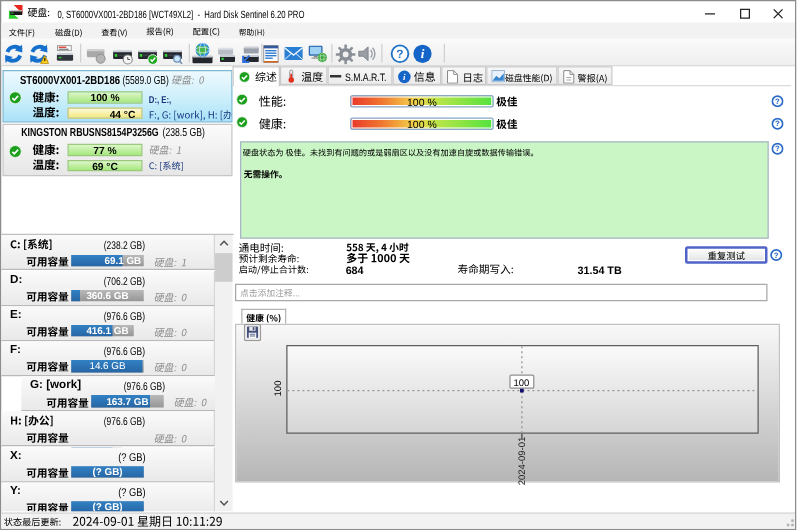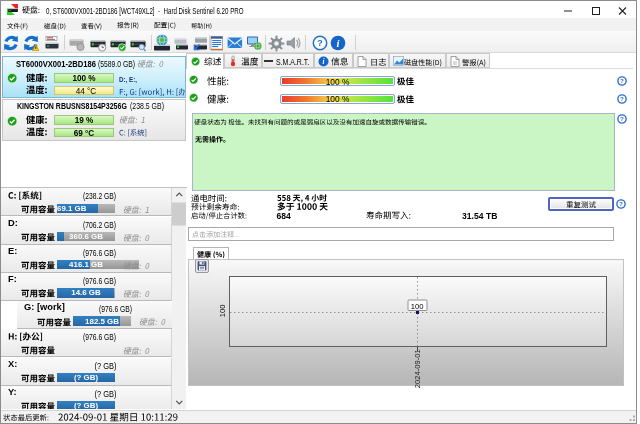--- a/index.html
+++ b/index.html
@@ -400,21 +400,21 @@
 <span class="a" style="left:84.0px;top:75.0px;font-size:8.2px;font-weight:bold;color:#000;transform:translateX(-50%);">100 %</span>
 <span class="a" style="left:119px;top:75.8px;font-size:8.0px;font-weight:bold;color:#16337d;transform:scaleX(0.779);transform-origin:0 0;">D:, E:,</span>
 <svg class="a" style="left:25.0px;top:84.1px" width="24.5" height="11.6" viewBox="0 0 24.5 11.6">
     <g fill="#000">
       <use href="#g27" transform="translate(1.00,9.25) scale(9.247)"></use>
       <use href="#g28" transform="translate(10.25,9.25) scale(9.247)"></use>
       <use href="#g26" transform="translate(19.49,9.25) scale(9.247)"></use>
     </g>
   </svg>
 <div class="a" style="left:54px;top:85.5px;width:60px;height:9.5px;background:linear-gradient(#fdf9d8,#f3e97e);border:1px solid #d2c66e;box-sizing:border-box"></div>
-<span class="a" style="left:86px;top:87.5px;font-size:8.2px;font-weight:normal;color:#000;transform:translateX(-50%);">44 °C</span>
+<span class="a" style="left:98px;top:87.5px;font-size:8.2px;font-weight:bold;color:#000;transform:translateX(-50%);">44 °C</span>
 <div class="a" style="left:119px;top:86.5px;width:66px;height:10px;overflow:hidden"><svg class="n" style="left:-1.0px;top:0.5px" width="80.6" height="9.8" viewBox="0 0 80.6 9.8">
       <g fill="#16337d">
         <use href="#g6" transform="translate(1.00,7.80) scale(7.800)"></use>
         <use href="#g2" transform="translate(5.31,7.80) scale(7.800)"></use>
         <use href="#g29" transform="translate(7.47,7.80) scale(7.800)"></use>
         <use href="#g30" transform="translate(11.39,7.80) scale(7.800)"></use>
         <use href="#g2" transform="translate(16.76,7.80) scale(7.800)"></use>
         <use href="#g31" transform="translate(20.68,7.80) scale(7.800)"></use>
         <use href="#g32" transform="translate(23.32,7.80) scale(7.800)"></use>
         <use href="#g33" transform="translate(29.57,7.80) scale(7.800)"></use>
@@ -439,21 +439,21 @@
     <path d="M5.5 10.5 L8.6 13.6 L14.5 7.2" stroke="#fff" stroke-width="2.6" fill="none"></path>
   </svg>
 <svg class="a" style="left:25.0px;top:114.1px" width="24.5" height="11.6" viewBox="0 0 24.5 11.6">
     <g fill="#000">
       <use href="#g24" transform="translate(1.00,9.25) scale(9.247)"></use>
       <use href="#g25" transform="translate(10.25,9.25) scale(9.247)"></use>
       <use href="#g26" transform="translate(19.49,9.25) scale(9.247)"></use>
     </g>
   </svg>
 <div class="a" style="left:54px;top:115px;width:60px;height:9.5px;background:linear-gradient(#ddf6c8,#a5e87e);border:1px solid #9ac97e;box-sizing:border-box"></div>
-<span class="a" style="left:84.0px;top:117.0px;font-size:8.2px;font-weight:bold;color:#000;transform:translateX(-50%);">19 %</span>
+<span class="a" style="left:84.0px;top:117.0px;font-size:8.2px;font-weight:bold;color:#000;transform:translateX(-50%);">77 %</span>
 <svg class="a" style="left:118.0px;top:115.4px" width="29.0" height="9.9" viewBox="0 0 29.0 9.9">
     <g fill="#8b8b8b" transform="translate(0,7.92) skewX(-11) translate(0,-7.92)">
       <use href="#g0" transform="translate(1.00,7.92) scale(7.924)"></use>
       <use href="#g1" transform="translate(8.92,7.92) scale(7.924)"></use>
       <use href="#g2" transform="translate(16.85,7.92) scale(7.924)"></use>
       <use href="#g39" transform="translate(22.60,7.92) scale(7.924)"></use>
     </g>
   </svg>
 <svg class="a" style="left:25.0px;top:126.1px" width="24.5" height="11.6" viewBox="0 0 24.5 11.6">
     <g fill="#000">
@@ -491,21 +491,21 @@
 <svg class="n" style="left:18.5px;top:15.5px" width="37.0" height="10.6" viewBox="0 0 37.0 10.6">
         <g fill="#000">
           <use href="#g48" transform="translate(1.00,8.50) scale(8.500)"></use>
           <use href="#g49" transform="translate(9.50,8.50) scale(8.500)"></use>
           <use href="#g50" transform="translate(18.00,8.50) scale(8.500)"></use>
           <use href="#g51" transform="translate(26.50,8.50) scale(8.500)"></use>
         </g>
       </svg>
 <div class="n" style="position:absolute;left:56px;top:15.4px;width:58px;height:9.4px;background:linear-gradient(#b9b9b9,#969696)">
 <div class="n" style="position:absolute;left:0;top:0;width:41.2px;height:9.4px;background:linear-gradient(#3181c4,#2766a4)"></div>
-<span class="n" style="position:absolute;left:0;top:1.2px;width:56px;text-align:left;font-size:7.9px;font-weight:bold;color:#fff">69.1 GB</span></div>
+<span class="n" style="position:absolute;left:0;top:1.2px;width:56px;text-align:right;font-size:7.9px;font-weight:bold;color:#fff">69.1 GB</span></div>
 <svg class="n" style="left:121.0px;top:16.4px" width="29.0" height="9.9" viewBox="0 0 29.0 9.9">
         <g fill="#8b8b8b" transform="translate(0,7.92) skewX(-11) translate(0,-7.92)">
           <use href="#g0" transform="translate(1.00,7.92) scale(7.924)"></use>
           <use href="#g1" transform="translate(8.92,7.92) scale(7.924)"></use>
           <use href="#g2" transform="translate(16.85,7.92) scale(7.924)"></use>
           <use href="#g39" transform="translate(22.60,7.92) scale(7.924)"></use>
         </g>
       </svg>
 </div>
 <div class="n" style="position:absolute;left:0px;top:28.5px;width:169.5px;height:27.2px;background:linear-gradient(#fafafa,#e9e9e9);border-bottom:1px solid #b9b9b9;border-right:1px solid #d5d5d5">
@@ -535,21 +535,21 @@
 <span class="n" style="position:absolute;left:7px;top:2.2px;font-size:9.3px;font-weight:bold">E:</span>
 <span class="n" style="position:absolute;right:54px;top:4.1px;font-size:9px;transform:scaleX(0.750);transform-origin:100% 0">(976.6 GB)</span>
 <svg class="n" style="left:18.5px;top:15.5px" width="37.0" height="10.6" viewBox="0 0 37.0 10.6">
         <g fill="#000">
           <use href="#g48" transform="translate(1.00,8.50) scale(8.500)"></use>
           <use href="#g49" transform="translate(9.50,8.50) scale(8.500)"></use>
           <use href="#g50" transform="translate(18.00,8.50) scale(8.500)"></use>
           <use href="#g51" transform="translate(26.50,8.50) scale(8.500)"></use>
         </g>
       </svg>
-<div class="n" style="position:absolute;left:56px;top:15.4px;width:82px;height:9.4px;background:linear-gradient(#b9b9b9,#969696)">
+<div class="n" style="position:absolute;left:56px;top:15.4px;width:50px;height:9.4px;background:linear-gradient(#b9b9b9,#969696)">
 <div class="n" style="position:absolute;left:0;top:0;width:33.3px;height:9.4px;background:linear-gradient(#3181c4,#2766a4)"></div>
 <span class="n" style="position:absolute;left:0;top:1.2px;width:58px;text-align:center;font-size:7.9px;font-weight:bold;color:#fff">416.1 GB</span></div>
 <svg class="n" style="left:121.0px;top:16.4px" width="29.0" height="9.9" viewBox="0 0 29.0 9.9">
         <g fill="#8b8b8b" transform="translate(0,7.92) skewX(-11) translate(0,-7.92)">
           <use href="#g0" transform="translate(1.00,7.92) scale(7.924)"></use>
           <use href="#g1" transform="translate(8.92,7.92) scale(7.924)"></use>
           <use href="#g2" transform="translate(16.85,7.92) scale(7.924)"></use>
           <use href="#g23" transform="translate(22.60,7.92) scale(7.924)"></use>
         </g>
       </svg>
@@ -560,21 +560,21 @@
 <svg class="n" style="left:18.5px;top:15.5px" width="37.0" height="10.6" viewBox="0 0 37.0 10.6">
         <g fill="#000">
           <use href="#g48" transform="translate(1.00,8.50) scale(8.500)"></use>
           <use href="#g49" transform="translate(9.50,8.50) scale(8.500)"></use>
           <use href="#g50" transform="translate(18.00,8.50) scale(8.500)"></use>
           <use href="#g51" transform="translate(26.50,8.50) scale(8.500)"></use>
         </g>
       </svg>
 <div class="n" style="position:absolute;left:56px;top:15.4px;width:58px;height:9.4px;background:linear-gradient(#b9b9b9,#969696)">
 <div class="n" style="position:absolute;left:0;top:0;width:57.1px;height:9.4px;background:linear-gradient(#3181c4,#2766a4)"></div>
-<span class="n" style="position:absolute;left:0;top:1.2px;width:58px;text-align:center;font-size:7.9px;font-weight:bold;color:#fff">14.6 GB</span></div>
+<span class="n" style="position:absolute;left:0;top:1.2px;width:58px;text-align:center;font-size:7.9px;font-weight:normal;color:#fff">14.6 GB</span></div>
 <svg class="n" style="left:121.0px;top:16.4px" width="29.0" height="9.9" viewBox="0 0 29.0 9.9">
         <g fill="#8b8b8b" transform="translate(0,7.92) skewX(-11) translate(0,-7.92)">
           <use href="#g0" transform="translate(1.00,7.92) scale(7.924)"></use>
           <use href="#g1" transform="translate(8.92,7.92) scale(7.924)"></use>
           <use href="#g2" transform="translate(16.85,7.92) scale(7.924)"></use>
           <use href="#g23" transform="translate(22.60,7.92) scale(7.924)"></use>
         </g>
       </svg>
 </div>
 <div class="n" style="position:absolute;left:16px;top:113.1px;width:169.5px;height:27.2px;background:linear-gradient(#fafafa,#e9e9e9);border-bottom:1px solid #b9b9b9;border-right:1px solid #d5d5d5">
@@ -583,21 +583,21 @@
 <svg class="n" style="left:18.5px;top:15.5px" width="37.0" height="10.6" viewBox="0 0 37.0 10.6">
         <g fill="#000">
           <use href="#g48" transform="translate(1.00,8.50) scale(8.500)"></use>
           <use href="#g49" transform="translate(9.50,8.50) scale(8.500)"></use>
           <use href="#g50" transform="translate(18.00,8.50) scale(8.500)"></use>
           <use href="#g51" transform="translate(26.50,8.50) scale(8.500)"></use>
         </g>
       </svg>
 <div class="n" style="position:absolute;left:56px;top:15.4px;width:58px;height:9.4px;background:linear-gradient(#b9b9b9,#969696)">
 <div class="n" style="position:absolute;left:0;top:0;width:47.2px;height:9.4px;background:linear-gradient(#3181c4,#2766a4)"></div>
-<span class="n" style="position:absolute;left:0;top:1.2px;width:58px;text-align:center;font-size:7.9px;font-weight:bold;color:#fff">182.5 GB</span></div>
+<span class="n" style="position:absolute;left:0;top:1.2px;width:58px;text-align:center;font-size:7.9px;font-weight:bold;color:#fff">163.7 GB</span></div>
 <svg class="n" style="left:121.0px;top:16.4px" width="29.0" height="9.9" viewBox="0 0 29.0 9.9">
         <g fill="#8b8b8b" transform="translate(0,7.92) skewX(-11) translate(0,-7.92)">
           <use href="#g0" transform="translate(1.00,7.92) scale(7.924)"></use>
           <use href="#g1" transform="translate(8.92,7.92) scale(7.924)"></use>
           <use href="#g2" transform="translate(16.85,7.92) scale(7.924)"></use>
           <use href="#g23" transform="translate(22.60,7.92) scale(7.924)"></use>
         </g>
       </svg>
 </div>
 <div class="n" style="position:absolute;left:0px;top:141.3px;width:169.5px;height:27.2px;background:linear-gradient(#fafafa,#e9e9e9);border-bottom:1px solid #b9b9b9;border-right:1px solid #d5d5d5">

